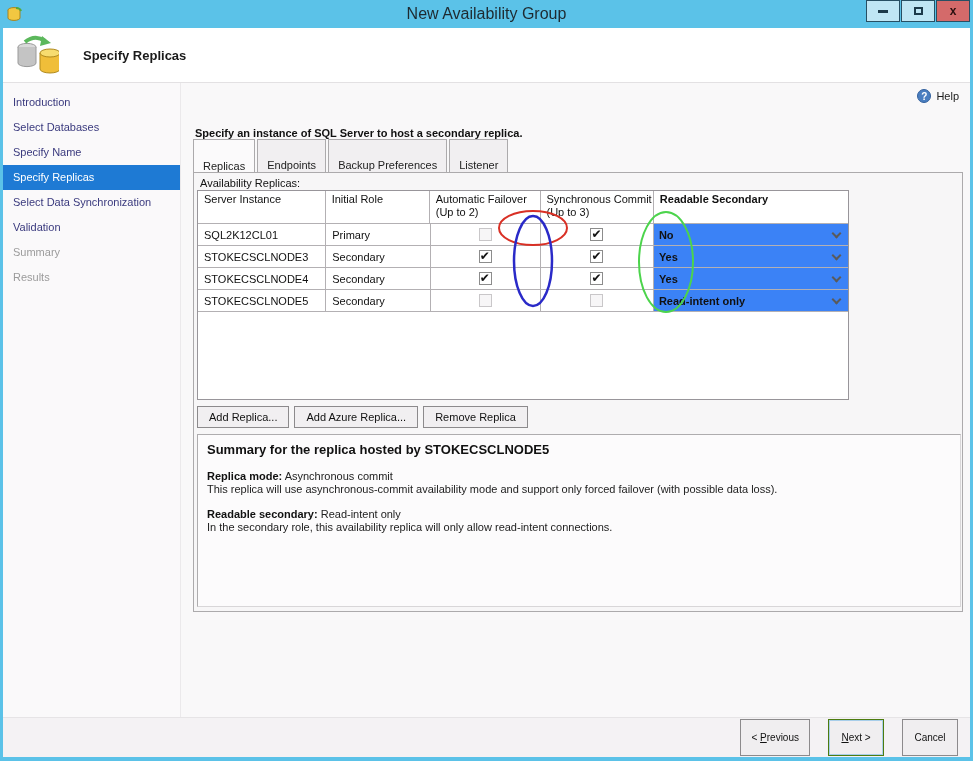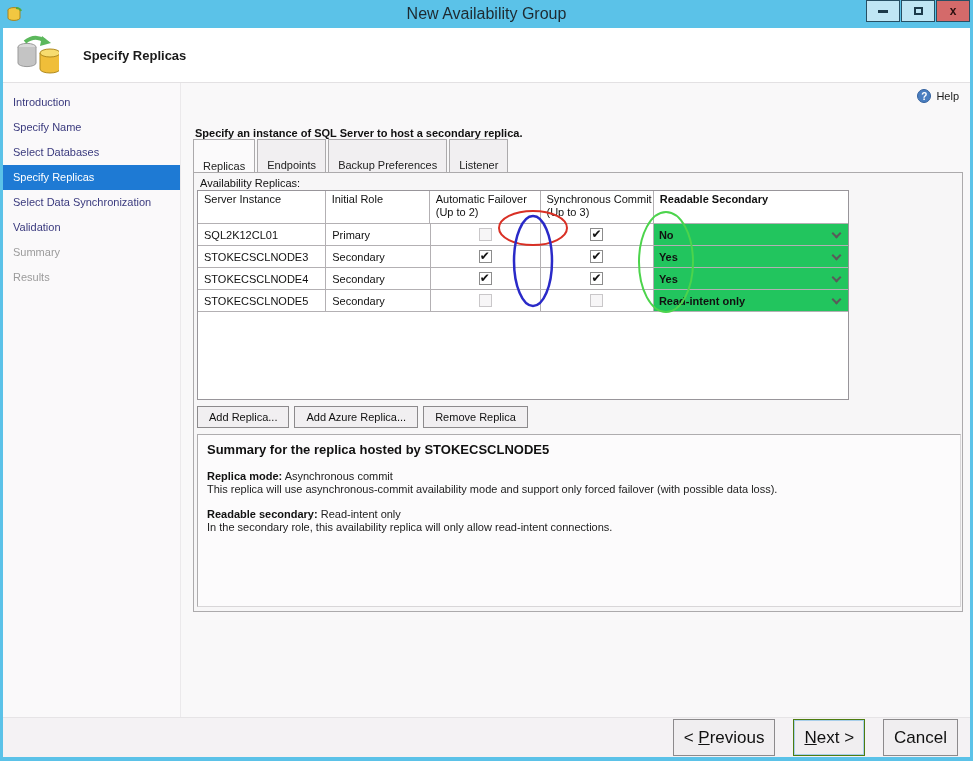--- a/index.html
+++ b/index.html
@@ -58,40 +58,40 @@
   .grid-head .cell { align-items:flex-start; padding-top:2px; line-height:13px; }
   .c0 { width:150px; } .c1 { width:122px; } .c2 { width:130px; justify-content:center; padding-left:0; }
   .c3 { width:133px; justify-content:center; padding-left:0; } .c4 { width:229px; border-right:none; padding-left:0;font-weight:bold; }
   .grid-head .c2, .grid-head .c3 { justify-content:flex-start; padding-left:6px; }
   .grid-head .c4 { padding-left:6px; }
 
   .cb { width:13px; height:13px; border:1px solid #8C8C8C; background:#FFFFFF; position:relative; cursor:pointer; }
   .cb.checked::after { content:"\2714"; position:absolute; left:0px; top:-2px; font-size:12px; color:#111; }
   .cb.disabled { border-color:#C9C7C9; background:#F7F6F7; cursor:default; }
 
-  .combo { width:100%; height:100%; display:flex; align-items:center; justify-content:space-between; padding-left:5px; cursor:pointer; background:#22c55e;}
+  .combo { width:100%; height:100%; display:flex; align-items:center; justify-content:space-between; padding-left:5px; cursor:pointer; background:#3b82f6;}
   .combo .val { font-size:11px; color:#111; }
   .chev { width:7px; height:7px; border-right:2px solid #5A5A5A; border-bottom:2px solid #5A5A5A; transform:rotate(45deg); margin-right:8px; margin-top:-3px; }
 
   
   .actions { position:absolute; top:233px; left:3px; display:flex; }
   .btn { height:22px; padding:0 11px; font-size:11px; color:#111; background:#F1EFF1; border:1px solid #8C8A8C; margin-right:5px; cursor:pointer; }
 
   
   .summary { position:absolute; top:261px; left:3px; width:764px; height:173px; background:#FCFBFC;
              border:1px solid #AEACAE; border-right-color:#D8D6D8; border-bottom-color:#D8D6D8; padding:7px 9px; font-size:11px; color:#222; }
   .summary .sum-title { font-weight:bold; font-size:13px; color:#111; margin-bottom:13px; }
   .sum-block { margin-bottom:13px; }
   .sum-line b { color:#111; }
   .sum-desc { margin-top:1px; color:#222; }
 
   
   .footerbar { position:absolute; bottom:0; left:0; width:967px; height:40px; background:#F4F2F4; border-top:1px solid #E6E4E6;
                display:flex; align-items:center; justify-content:flex-end; padding-right:12px; }
-  .fbtn { height:37px; min-width:56px; padding:0 10px; font-size:17px; color:#111; background:#F0EEF0;
+  .fbtn { height:37px; min-width:56px; padding:0 10px; font-size:10px; color:#111; background:#F0EEF0;
           border:1px solid #8C8A8C; margin-left:18px; cursor:pointer; }
   .fbtn.focused { border:1px solid #4d7c0f; box-shadow:inset 0 0 0 1px #A8CEEA; }
   .fbtn u { text-decoration:underline; }
 
   
   #annotations { position:absolute; top:0; left:0; width:973px; height:761px; pointer-events:none; z-index:50; }
 
   .cyl-icon { display:block; }
 </style>
 </head>
@@ -126,22 +126,22 @@
       <path d="M27 19 v16 a10 4 0 0 0 20 0 v-16" fill="#F0BE39" stroke="#B08A1E"></path>
       <ellipse cx="37" cy="19" rx="10" ry="4" fill="#F7DC6F" stroke="#B08A1E"></ellipse>
       <path d="M12 8 Q 22 0 32 7" stroke="#5CB85C" stroke-width="4" fill="none"></path>
       <polygon points="29,2 38,9 27,12" fill="#5CB85C"></polygon>
     </svg>
     <div class="page-title">Specify Replicas</div>
   </div>
 
   <div class="sidebar">
       <div class="nav-item enabled">Introduction</div>
+      <div class="nav-item enabled">Select Databases</div>
       <div class="nav-item enabled">Specify Name</div>
-      <div class="nav-item enabled">Select Databases</div>
       <div class="nav-item selected">Specify Replicas</div>
       <div class="nav-item enabled">Select Data Synchronization</div>
       <div class="nav-item enabled">Validation</div>
       <div class="nav-item disabled">Summary</div>
       <div class="nav-item disabled">Results</div>
     </div>
 
   <div class="content">
     <div class="help-row">
       <span class="help-icon">?</span>

